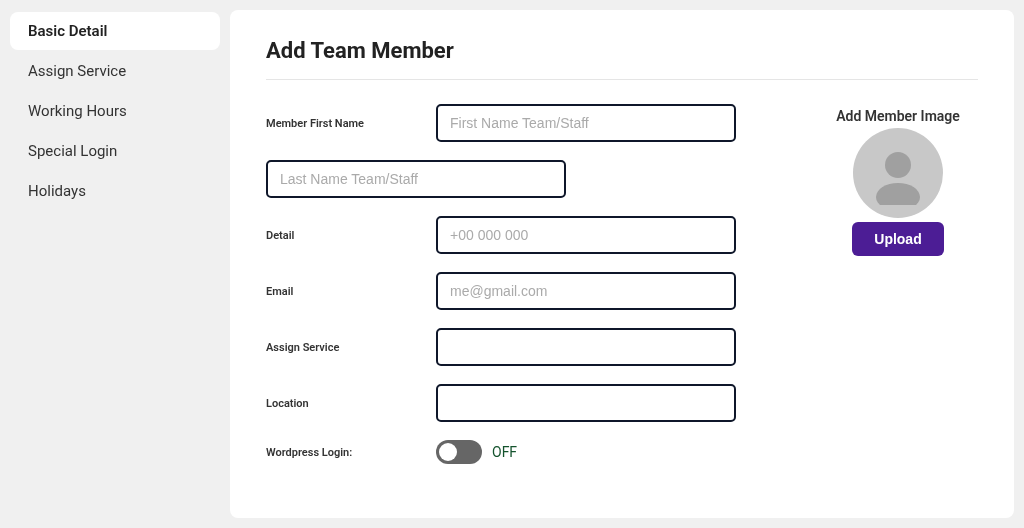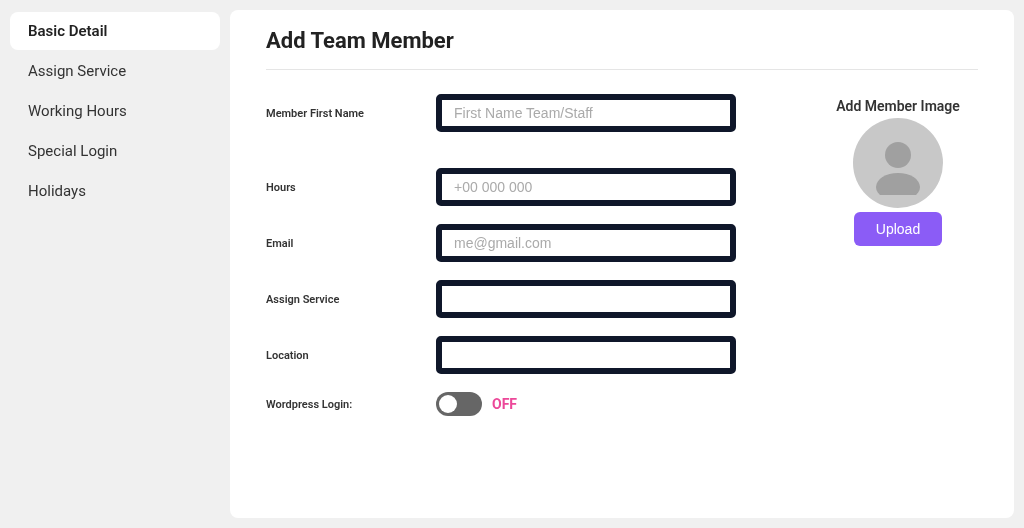--- a/index.html
+++ b/index.html
@@ -32,21 +32,21 @@
       font-weight: 600;
       color: #222;
     }
 
     
     .main {
       flex: 1;
       background: #fff;
       margin: 10px 10px 10px 0;
       border-radius: 8px;
-      padding: 18px 36px;
+      padding: 28px 36px;
       overflow-y: auto;
     }
     .page-title {
       font-size: 22px;
       font-weight: 700;
       color: #222;
       margin-bottom: 24px;
       padding-bottom: 16px;
       border-bottom: 1px solid #e5e5e5;
     }
@@ -68,21 +68,21 @@
       width: 170px;
       font-size: 11px;
       font-weight: 600;
       color: #333;
       flex-shrink: 0;
     }
     .form-input {
       flex: 1;
       max-width: 300px;
       height: 38px;
-      border: 6px solid #0f172a;
+      border: 2px solid #0f172a;
       border-radius: 5px;
       padding: 0 12px;
       font-size: 14px;
       color: #a21caf;
       outline: none;
       background: #fff;
     }
     .form-input::placeholder {
       color: #aaa;
     }
@@ -112,22 +112,22 @@
       width: 18px;
       height: 18px;
       border-radius: 50%;
       background: #fff;
       top: 3px;
       left: 3px;
       transition: transform 0.2s;
     }
     .toggle-off-label {
       font-size: 14px;
-      color: #ec4899;
-      font-weight: 700;
+      color: #14532d;
+      font-weight: 400;
     }
 
     
     .image-section {
       width: 160px;
       flex-shrink: 0;
       display: flex;
       flex-direction: column;
       align-items: center;
       gap: 4px;
@@ -147,27 +147,27 @@
       display: flex;
       align-items: center;
       justify-content: center;
       overflow: hidden;
     }
     .avatar-placeholder svg {
       width: 64px;
       height: 64px;
     }
     .upload-btn {
-      background: #8b5cf6;
+      background: #4c1d95;
       color: #fff;
       border: none;
       border-radius: 6px;
       padding: 9px 22px;
       font-size: 14px;
-      font-weight: 400;
+      font-weight: 700;
       cursor: pointer;
     }
   </style>
 </head>
 <body>
 
 <nav class="sidebar">
   <div class="sidebar-item active">
     <span>Basic Detail</span>
   </div>
@@ -191,24 +191,25 @@
   <div class="form-content">
 
     <div class="form-fields">
 
       <div class="form-row">
         <label class="form-label">Member First Name</label>
         <input class="form-input" type="text" placeholder="First Name Team/Staff" style="">
       </div>
 
       <div class="form-row">
-      </div>
-
-      <div class="form-row">
-        <label class="form-label">Hours</label>
+        <input class="form-input" type="text" placeholder="Last Name Team/Staff" style="">
+      </div>
+
+      <div class="form-row">
+        <label class="form-label">Detail</label>
         <input class="form-input" type="text" placeholder="+00 000 000" style="">
       </div>
 
       <div class="form-row">
         <label class="form-label">Email</label>
         <input class="form-input" type="email" placeholder="me@gmail.com" style="">
       </div>
 
       <div class="form-row">
         <label class="form-label">Assign Service</label>

